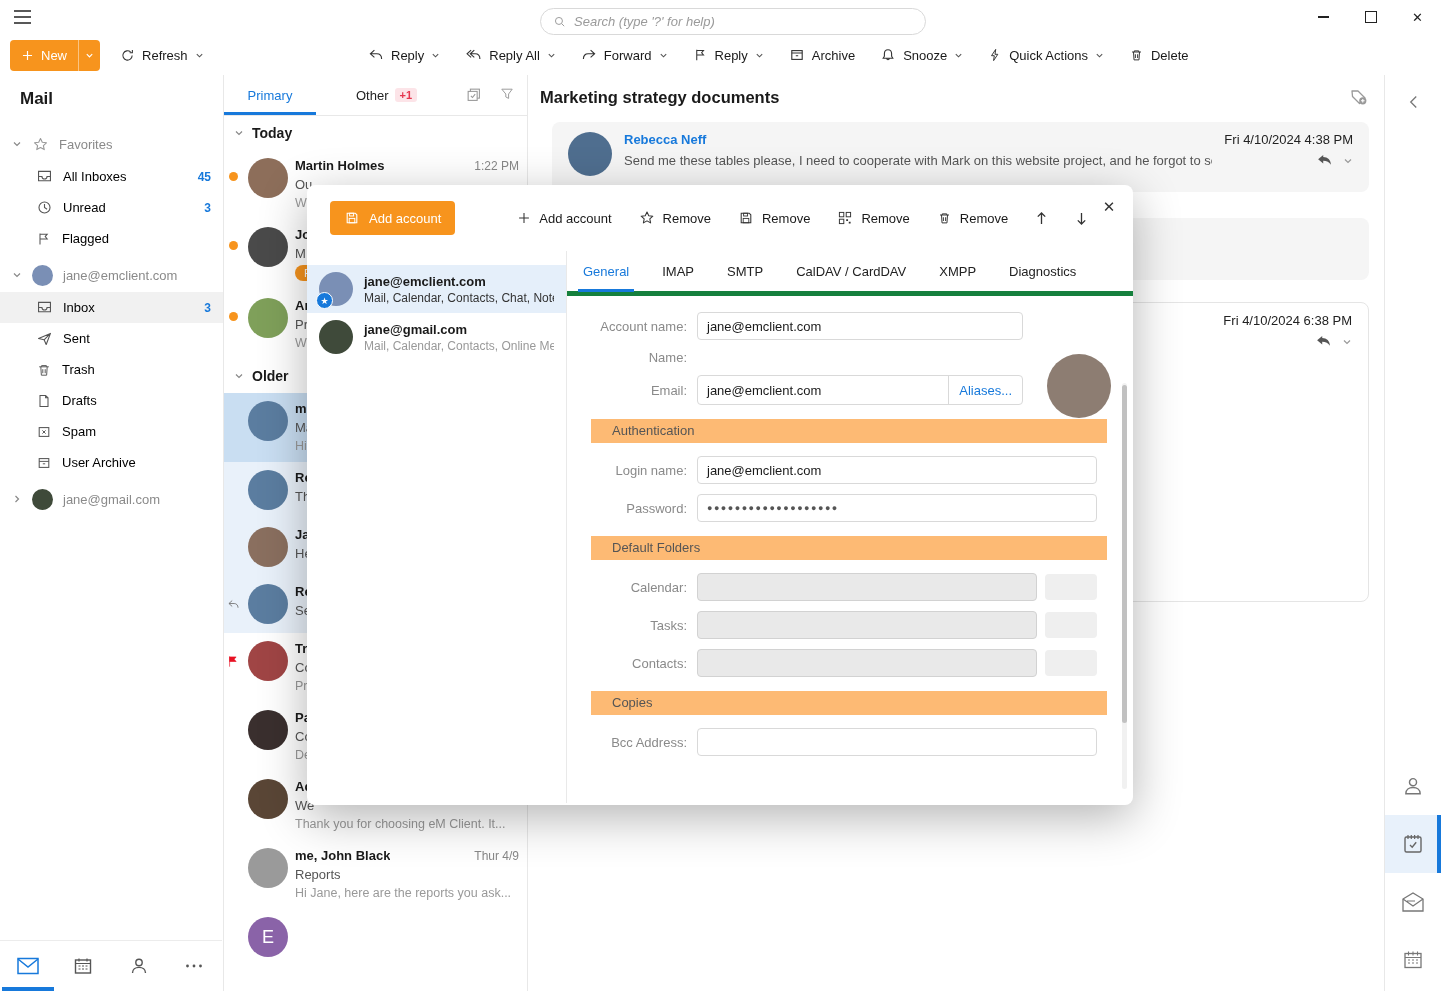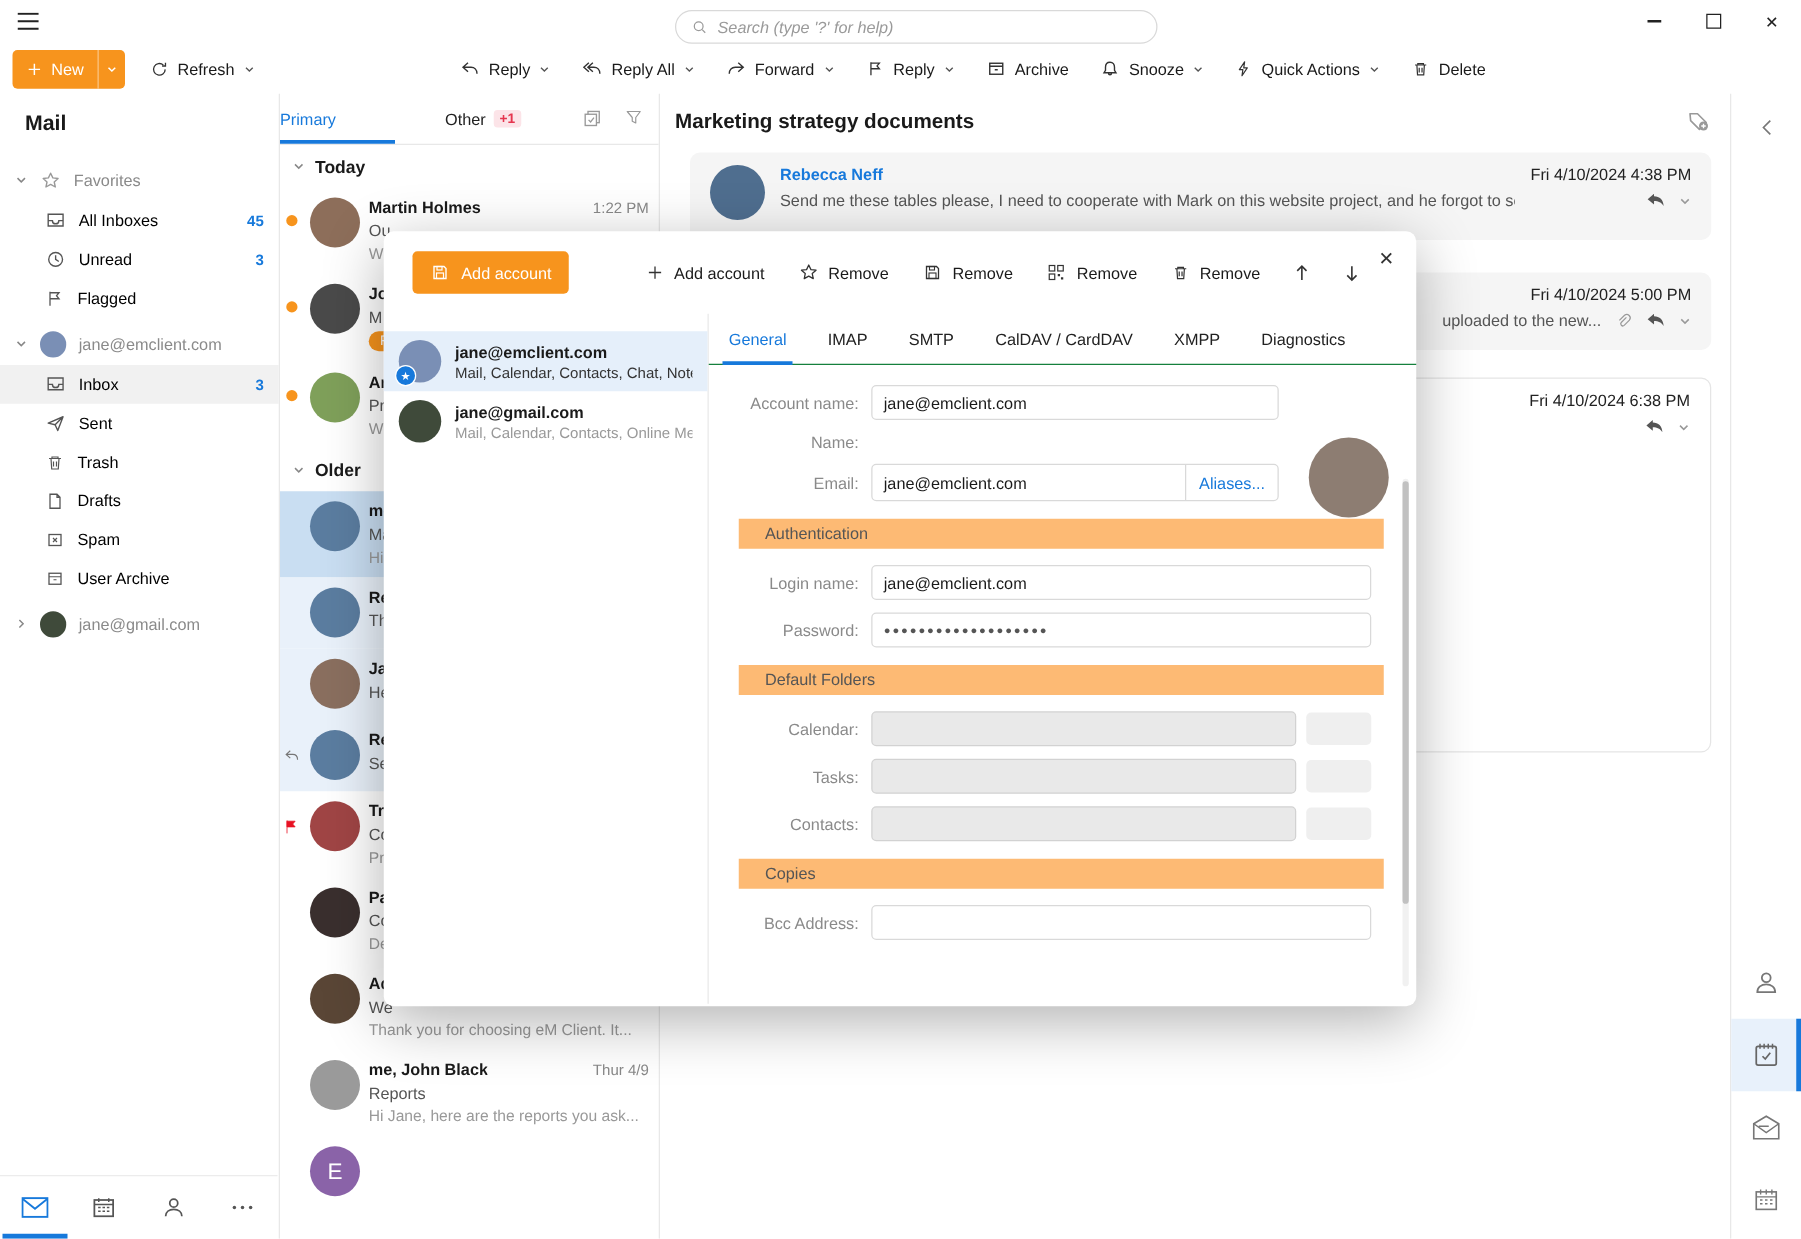--- a/index.html
+++ b/index.html
@@ -33,21 +33,21 @@
   .sb-item.sel{background:#f1f1f1}
   .count{margin-left:auto;margin-right:12px;color:#1779DB;font-weight:700;font-size:12px}
   .mini-av{width:21px;height:21px;border-radius:50%}
   .bottomnav{position:absolute;bottom:0;left:0;width:222px;height:50px;border-top:1px solid #ececec;display:flex;background:#fff}
   .bn-slot{width:56px;height:100%;display:flex;align-items:center;justify-content:center;position:relative;color:#555}
   .bn-slot.active{color:#1779DB}
   .bn-slot.active::after{content:"";position:absolute;left:2px;right:2px;bottom:0;height:4px;background:#1779DB}
   
   .maillist{position:absolute;top:75px;left:224px;width:303px;bottom:0;border-right:1px solid #e8e8e8;background:#fff;overflow:hidden}
   .tabs{height:40px;display:flex;align-items:center;border-bottom:1px solid #e8e8e8;position:relative}
-  .tab-primary{width:92px;text-align:left;color:#1779DB}
+  .tab-primary{width:92px;text-align:center;color:#1779DB}
   .tab-underline{position:absolute;left:0;bottom:0;width:92px;height:3px;background:#1779DB}
   .tab-other{margin-left:40px;display:flex;align-items:center;gap:6px;color:#222}
   .badge{background:#FCE4E8;color:#E5364F;font-size:11px;font-weight:700;padding:1px 5px;border-radius:3px}
   .list-icons{margin-left:auto;display:flex;gap:16px;margin-right:12px;color:#999}
   .group{height:34px;display:flex;align-items:center;gap:8px;padding-left:10px;font-weight:700;font-size:14px}
   .mrow{display:flex;gap:7px;padding:8px 8px 9px 2px;position:relative;align-items:flex-start}
   .mrow.sel{background:#c9def2}
   .mrow.tint{background:#e9f1fa}
   .marker{width:15px;flex:none;display:flex;justify-content:center;padding-top:14px;color:#888}
   .dot{width:9px;height:9px;border-radius:50%;background:#F7941D}
@@ -97,21 +97,21 @@
   .acct-col{width:260px;border-right:1px solid #e9e9e9;padding-top:14px;box-sizing:border-box}
   .acct{display:flex;gap:11px;padding:7px 12px;align-items:center}
   .acct.sel{background:#e5effa}
   .a-av{width:34px;height:34px;border-radius:50%;position:relative;flex:none}
   .a-star{position:absolute;left:-3px;bottom:-3px;width:15px;height:15px;border-radius:50%;background:#1779DB;
           color:#fff;font-size:9px;display:flex;align-items:center;justify-content:center;border:1.5px solid #fff}
   .a-email{font-weight:700}
   .a-sub{color:#999;font-size:12px;margin-top:2px;white-space:nowrap;overflow:hidden;max-width:190px}
   .acct.sel .a-sub{color:#333}
   .form-col{flex:1;position:relative}
-  .dlg-tabs{display:flex;gap:33px;height:40px;align-items:stretch;border-bottom:1px solid #15803d;padding-left:16px}
+  .dlg-tabs{display:flex;gap:33px;height:40px;align-items:stretch;border-bottom:5px solid #15803d;padding-left:16px}
   .dtab{display:flex;align-items:center;color:#222;position:relative}
   .dtab.active{color:#1779DB}
   .dtab.active::after{content:"";position:absolute;left:-5px;right:-5px;bottom:-1px;height:3px;background:#1779DB}
   .form-scroll{padding:16px 26px 0 24px;position:relative}
   .frow{display:flex;align-items:center;margin-bottom:10px}
   .flabel{width:96px;text-align:right;color:#8a8a8a;margin-right:10px;flex:none}
   .fin{height:28px;border:1px solid #d9d9d9;border-radius:4px;display:flex;align-items:center;padding:0 9px;background:#fff}
   .w326{width:326px;box-sizing:border-box}
   .w400{width:400px;box-sizing:border-box}
   .email-group{display:flex;width:326px;height:30px;border:1px solid #d9d9d9;border-radius:4px;overflow:hidden;box-sizing:border-box}
@@ -574,35 +574,20 @@
           </svg>
         <svg width="10" height="10" viewBox="0 0 10 10">
             <path d="M2 3.5 5 6.5 8 3.5" fill="none" stroke="#999" stroke-width="1.2"></path>
           </svg>
       </div>
     </div>
   </div>
 
   <div class="card c2">
     <div class="c-main"></div>
-    <div class="c-meta">
-      <div class="c-time">Fri 4/10/2024 5:00 PM</div>
-      <div class="c-line2">
-        <span>uploaded to the new...</span>
-        <svg width="15" height="15" viewBox="0 0 20 20">
-            <path d="M13.5 6.5 8 12a2.2 2.2 0 0 0 3.1 3.1l5.6-5.6a3.7 3.7 0 0 0-5.2-5.2L6 9.8" fill="none" stroke="#999" stroke-width="1.3"></path>
-          </svg>
-        <svg width="17" height="14" viewBox="0 0 20 16">
-            <path d="M8.5 1 2.5 6l6 5V7.7c4.2 0 7 1.3 9 4.8 0-6-3.8-9.3-9-9.3z" fill="#555"></path>
-          </svg>
-        <svg width="10" height="10" viewBox="0 0 10 10">
-            <path d="M2 3.5 5 6.5 8 3.5" fill="none" stroke="#999" stroke-width="1.2"></path>
-          </svg>
-      </div>
-    </div>
   </div>
 
   <div class="card c3">
     <div class="c-main"></div>
     <div class="c-meta">
       <div class="c-time">Fri 4/10/2024 6:38 PM</div>
       <div class="c-icons">
         <svg width="17" height="14" viewBox="0 0 20 16">
             <path d="M8.5 1 2.5 6l6 5V7.7c4.2 0 7 1.3 9 4.8 0-6-3.8-9.3-9-9.3z" fill="#555"></path>
           </svg>

